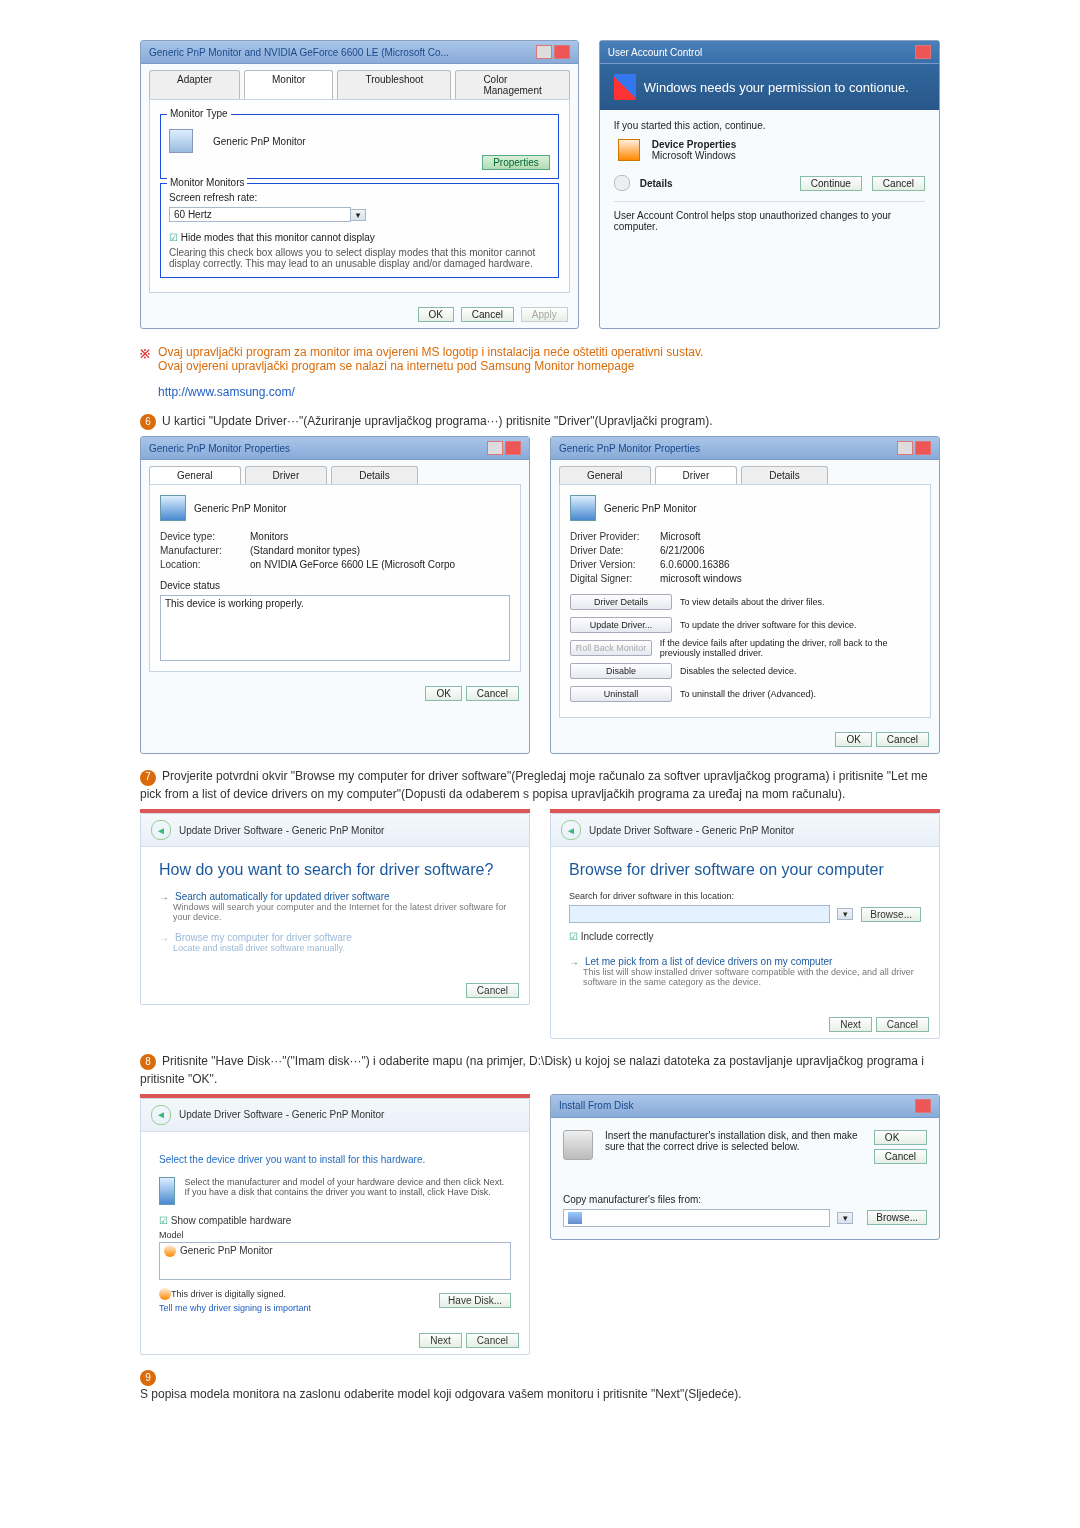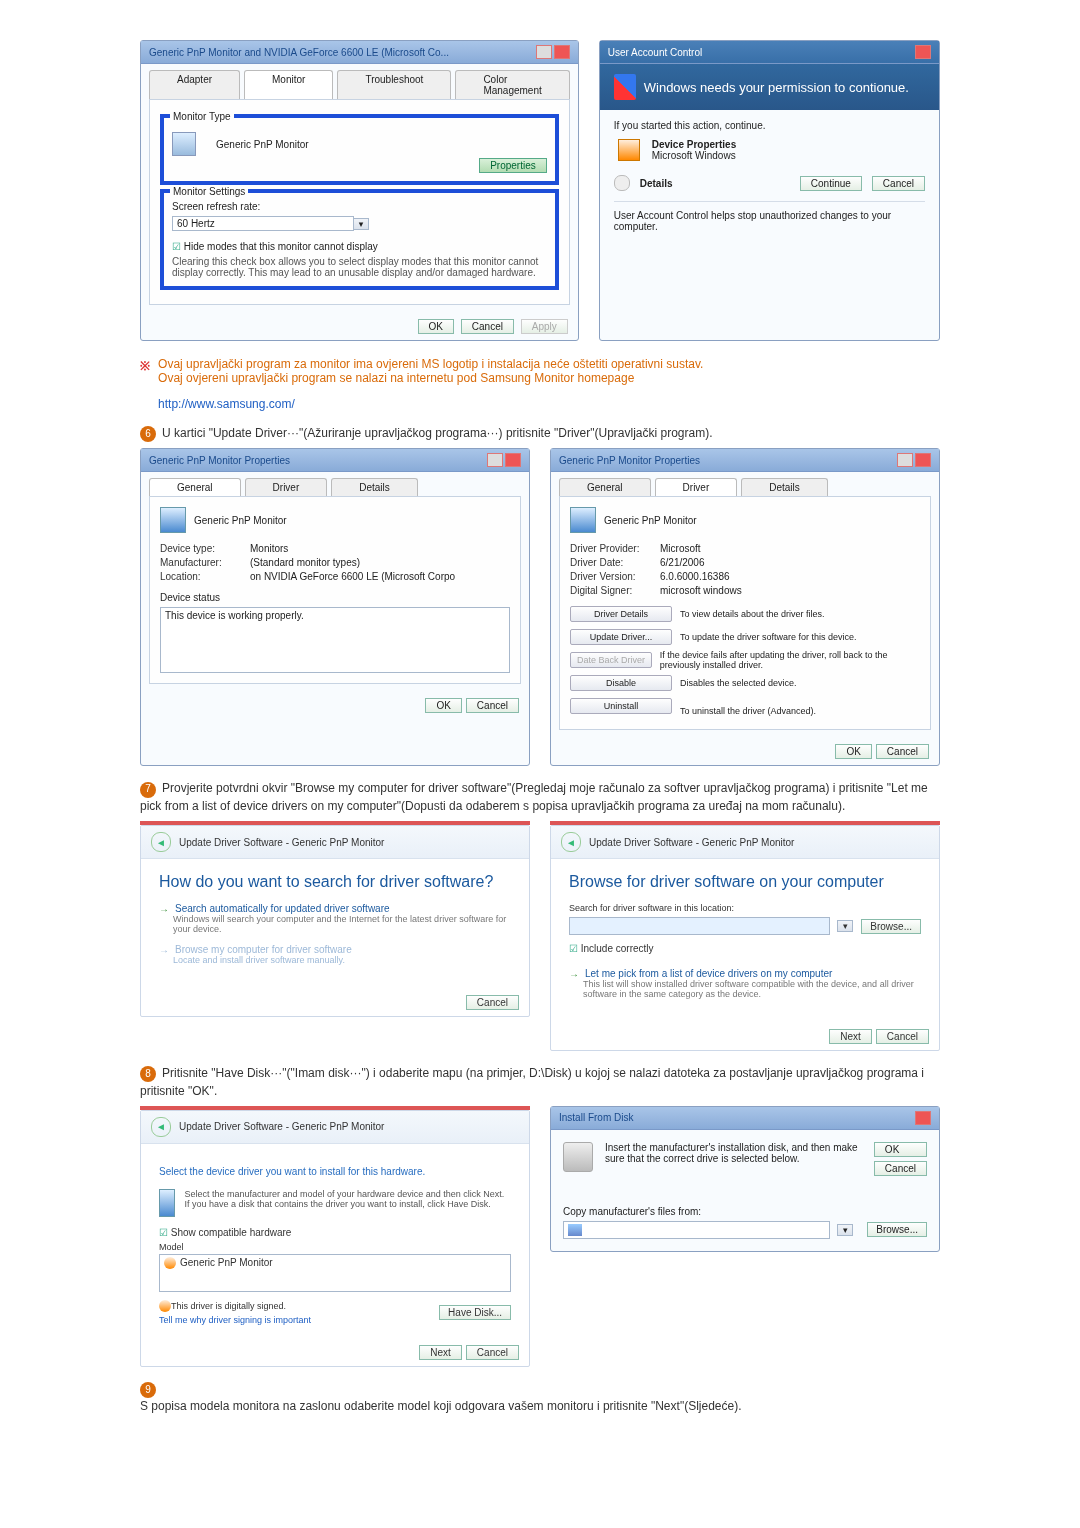--- a/index.html
+++ b/index.html
@@ -7,21 +7,21 @@
 .win-panel{border:1px solid #8aa0c1;background:#f8fbfe;border-radius:3px;font-size:10px;color:#222}
 .titlebar{background:linear-gradient(#a9c5e8,#89abd8);color:#1a4a8b;padding:4px 8px;font-size:10px;display:flex;justify-content:space-between;align-items:center;border-bottom:1px solid #7a99c8}
 .titlebar .sysbtns{display:flex;gap:2px}
 .sysbtn{width:14px;height:12px;border:1px solid #d77}
 .sysbtn.close{background:#e55}
 .sysbtn.min{background:#ddd}
 .tabstrip{display:flex;padding:6px 8px 0;gap:4px}
 .tab{padding:3px 27px;border:1px solid #bbb;border-bottom:none;background:#efefef;font-size:10px;border-radius:3px 3px 0 0}
 .tab.active{background:#fff;position:relative;z-index:2}
 .frame{border:1px solid #c7d3e2;margin:0 8px 8px;padding:10px;background:#fefefe}
-.groupbox{border:4px solid #1d4ed8;margin:4px 0;padding:8px;position:relative}
+.groupbox{border:1px solid #1d4ed8;margin:4px 0;padding:8px;position:relative}
 .groupbox>.ghead{position:absolute;top:-7px;left:6px;background:#fefefe;padding:0 3px;font-size:10px}
 .btn{display:inline-block;border:1px solid #8ba;background:linear-gradient(#fefefe,#e5efe5);padding:1px 10px;font-size:10px;border-radius:0}
 .btn.green{border-color:#5a8;background:linear-gradient(#d9f0d9,#b2dcb2);color:#063}
 .btn.small{padding:1px 8px}
 .select{display:inline-block;border:1px solid #a8b8cc;background:#fff;padding:1px 6px 1px 4px;font-size:10px;min-width:170px}
 .footer-btns{text-align:right;padding:6px 10px}
 .footer-btns .btn{margin-left:4px}
 .uac-head{background:linear-gradient(#31689e,#29578a);color:#fff;padding:10px 14px;display:flex;align-items:center;gap:8px}
 .shield{width:22px;height:26px;background:linear-gradient(45deg,#f33 50%,#37e 50%);border-radius:2px}
 .uac-body{padding:10px 14px;font-size:10px}
@@ -74,21 +74,21 @@
       <div class="groupbox">
         <span class="ghead">Monitor Type</span>
         <div class="row" style="align-items:center;margin:6px 0 2px">
           <span style="width:22px;height:22px;background:linear-gradient(#def,#9bd);border:1px solid #89b"></span>
           <span>Generic PnP Monitor</span>
           <span style="flex:1"></span>
         </div>
         <div style="text-align:right"><span class="btn green">Properties</span></div>
       </div>
       <div class="groupbox">
-        <span class="ghead">Monitor Settings</span>
+        <span class="ghead">Monitor Monitors</span>
         <div>Screen refresh rate:</div>
         <div style="margin:4px 0 10px"><span class="select">60 Hertz</span><span class="drop-arrow">▾</span></div>
         <div class="checkbox">Hide modes that this monitor cannot display</div>
         <div style="color:#555;margin-top:4px">Clearing this check box allows you to select display modes that this monitor cannot display correctly. This may lead to an unusable display and/or damaged hardware.</div>
       </div>
     </div>
     <div class="footer-btns">
       <span class="btn">OK</span>
       <span class="btn">Cancel</span>
       <span class="btn" style="color:#aaa;border-color:#ccc">Apply</span>
@@ -212,28 +212,28 @@
       <div style="margin-top:8px">
         <div class="row2" style="align-items:center;margin:3px 0">
             <span class="drvbtn">Driver Details</span>
             <span style="font-size:9px">To view details about the driver files.</span>
           </div>
         <div class="row2" style="align-items:center;margin:3px 0">
             <span class="drvbtn">Update Driver...</span>
             <span style="font-size:9px">To update the driver software for this device.</span>
           </div>
         <div class="row2" style="align-items:center;margin:3px 0">
-            <span class="drvbtn" style="color:#aaa">Date Back Driver</span>
+            <span class="drvbtn" style="color:#aaa">Roll Back Monitor</span>
             <span style="font-size:9px">If the device fails after updating the driver, roll back to the previously installed driver.</span>
           </div>
         <div class="row2" style="align-items:center;margin:3px 0">
             <span class="drvbtn">Disable</span>
             <span style="font-size:9px">Disables the selected device.</span>
           </div>
-        <div class="row2" style="align-items:flex-end;margin:3px 0">
+        <div class="row2" style="align-items:center;margin:3px 0">
             <span class="drvbtn">Uninstall</span>
             <span style="font-size:9px">To uninstall the driver (Advanced).</span>
           </div>
       </div>
     </div>
     <div class="footer-btns"><span class="btn">OK</span><span class="btn">Cancel</span></div>
   </div>
 </div>
 
 <div class="step"><span class="bullet">7</span><span>Provjerite potvrdni okvir "Browse my computer for driver software"(Pregledaj moje računalo za softver upravljačkog programa) i pritisnite "Let me pick from a list of device drivers on my computer"(Dopusti da odaberem s popisa upravljačkih programa za uređaj na mom računalu).</span></div>

